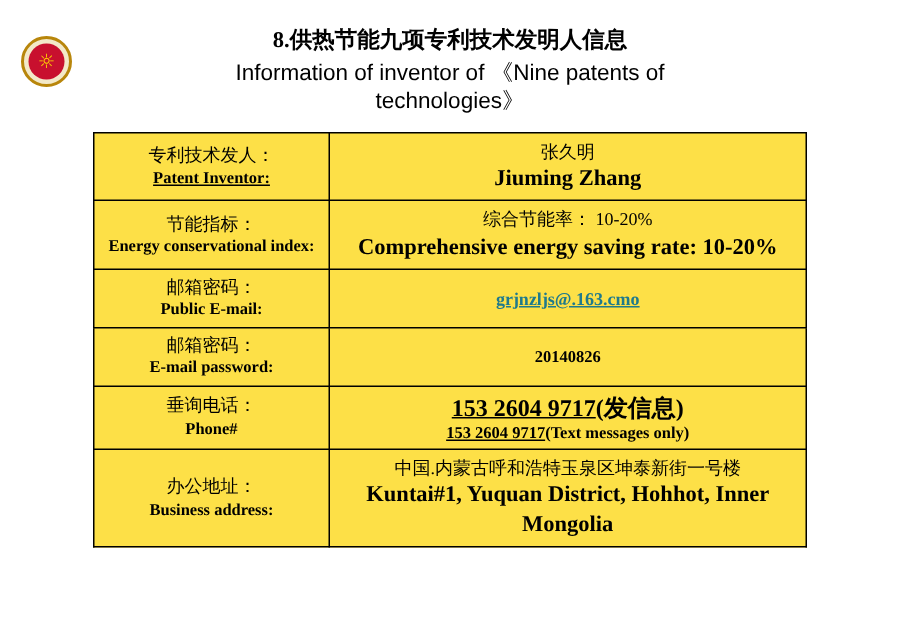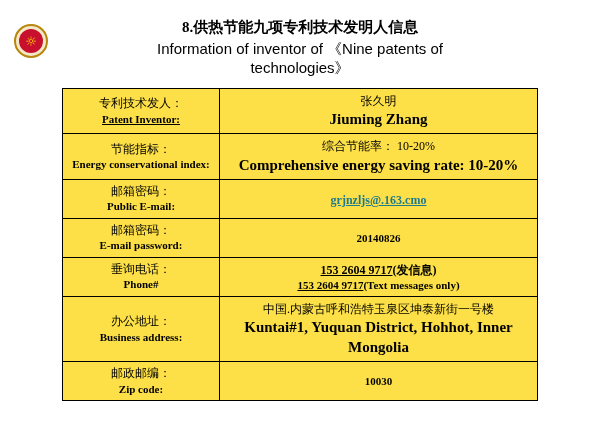--- a/index.html
+++ b/index.html
@@ -122,21 +122,21 @@
   .email-link {
     font-family: "Liberation Serif", serif;
     font-size: 12px;
     font-weight: bold;
     color: #1f7a8c;
     text-decoration: underline;
     display: inline-block;
   }
   .phone-cn {
     font-family: "Liberation Serif", serif;
-    font-size: 12px;
+    font-size: 16px;
     font-weight: bold;
     display: block;
   }
   .phone-cn .num { text-decoration: underline; }
   .phone-en {
     font-family: "Liberation Serif", serif;
     font-size: 11px;
     font-weight: bold;
     display: block;
   }
@@ -217,23 +217,14 @@
       <td class="label">
         <span class="lbl-cn">办公地址：</span>
         <span class="lbl-en">Business address:</span>
       </td>
       <td class="value">
         <span class="val-cn">中国.内蒙古呼和浩特玉泉区坤泰新街一号楼</span>
         <span class="val-en">Kuntai#1, Yuquan District, Hohhot, Inner Mongolia</span>
       </td>
     </tr>
 
-    <tr>
-      <td class="label">
-        <span class="lbl-cn">邮政邮编：</span>
-        <span class="lbl-en">Zip code:</span>
-      </td>
-      <td class="value">
-        <span class="val-single">10030</span>
-      </td>
-    </tr>
   </tbody>
 </table>
 
 </body></html>

